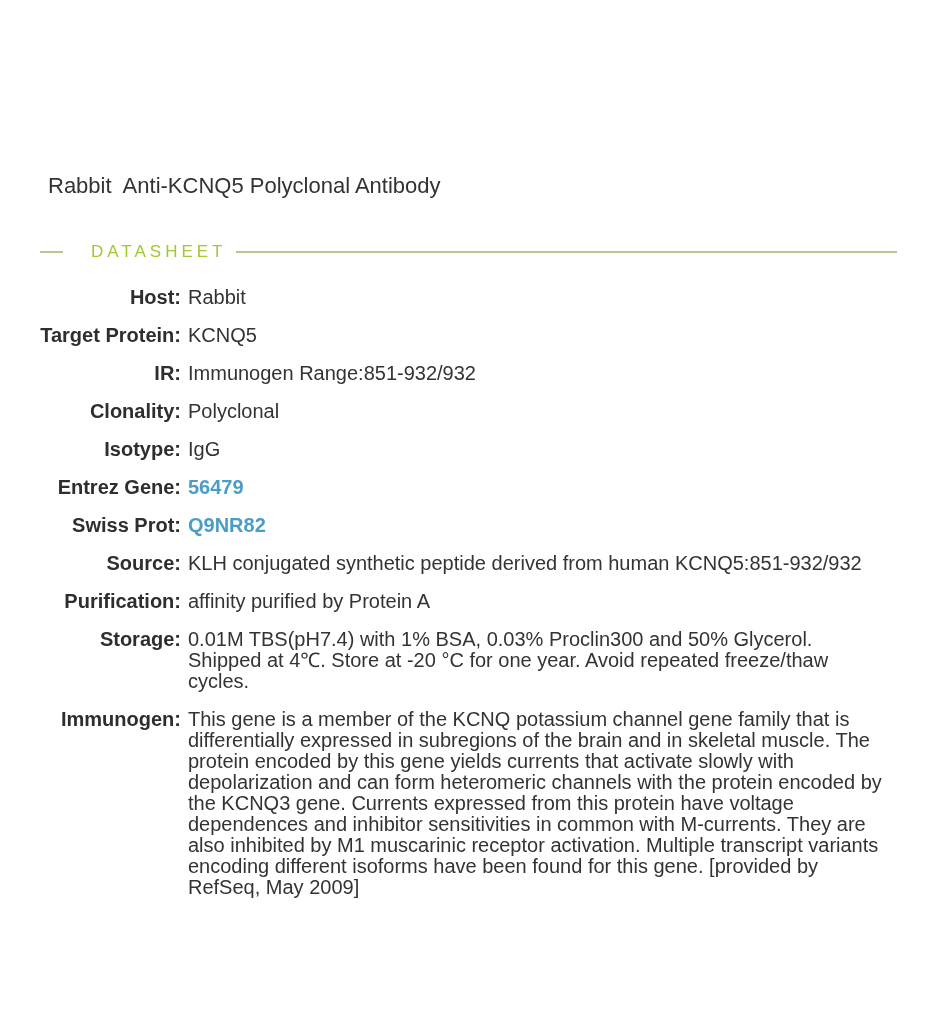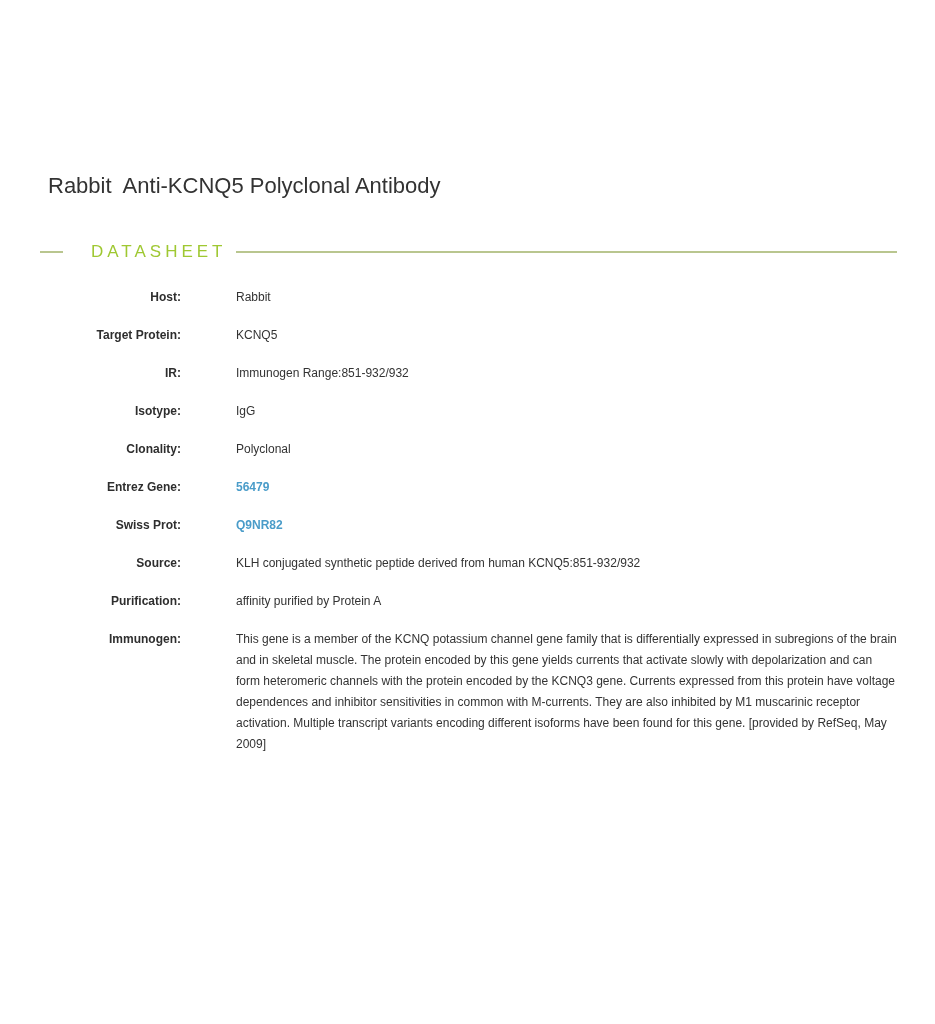--- a/index.html
+++ b/index.html
@@ -59,35 +59,34 @@
     height: 2px;
     background: var(--rule);
   }
   .fields {
     margin-top: 24px;
   }
   .row {
     display: flex;
     align-items: flex-start;
     margin-bottom: 17px;
-    font-size: 12px;
+    font-size: 20px;
     line-height: 21px;
   }
   .label {
     flex: 0 0 148px;
     padding-right: 7px;
     text-align: right;
     font-weight: 700;
     white-space: nowrap;
     color: var(--label);
   }
   .value {
     max-width: 700px;
     color: var(--text);
-    margin-left: 48px;
   }
   a.link-value {
     color: var(--link);
     text-decoration: none;
     cursor: pointer;
     font-weight: bold;
   }
 </style>
 </head>
 <body>
@@ -113,27 +112,27 @@
       <div class="label">Target Protein:</div>
       <div class="value">KCNQ5</div>
     </div>
 
     <div class="row">
       <div class="label">IR:</div>
       <div class="value">Immunogen Range:851-932/932</div>
     </div>
 
     <div class="row">
-      <div class="label">Isotype:</div>
-      <div class="value">IgG</div>
+      <div class="label">Clonality:</div>
+      <div class="value">Polyclonal</div>
     </div>
 
     <div class="row">
-      <div class="label">Clonality:</div>
-      <div class="value">Polyclonal</div>
+      <div class="label">Isotype:</div>
+      <div class="value">IgG</div>
     </div>
 
     <div class="row">
       <div class="label">Entrez Gene:</div>
       <a class="value link-value" href="#">56479</a>
     </div>
 
     <div class="row">
       <div class="label">Swiss Prot:</div>
       <a class="value link-value" href="#">Q9NR82</a>
@@ -142,20 +141,24 @@
     <div class="row">
       <div class="label">Source:</div>
       <div class="value">KLH conjugated synthetic peptide derived from human KCNQ5:851-932/932</div>
     </div>
 
     <div class="row">
       <div class="label">Purification:</div>
       <div class="value">affinity purified by Protein A</div>
     </div>
 
+    <div class="row">
+      <div class="label">Storage:</div>
+      <div class="value">0.01M TBS(pH7.4) with 1% BSA, 0.03% Proclin300 and 50% Glycerol. Shipped at 4℃. Store at -20 °C for one year. Avoid repeated freeze/thaw cycles.</div>
+    </div>
 
     <div class="row">
       <div class="label">Immunogen:</div>
       <div class="value">This gene is a member of the KCNQ potassium channel gene family that is differentially expressed in subregions of the brain and in skeletal muscle. The protein encoded by this gene yields currents that activate slowly with depolarization and can form heteromeric channels with the protein encoded by the KCNQ3 gene. Currents expressed from this protein have voltage dependences and inhibitor sensitivities in common with M-currents. They are also inhibited by M1 muscarinic receptor activation. Multiple transcript variants encoding different isoforms have been found for this gene. [provided by RefSeq, May 2009]</div>
     </div>
 
   </div>
 </div>
 
 </body></html>

